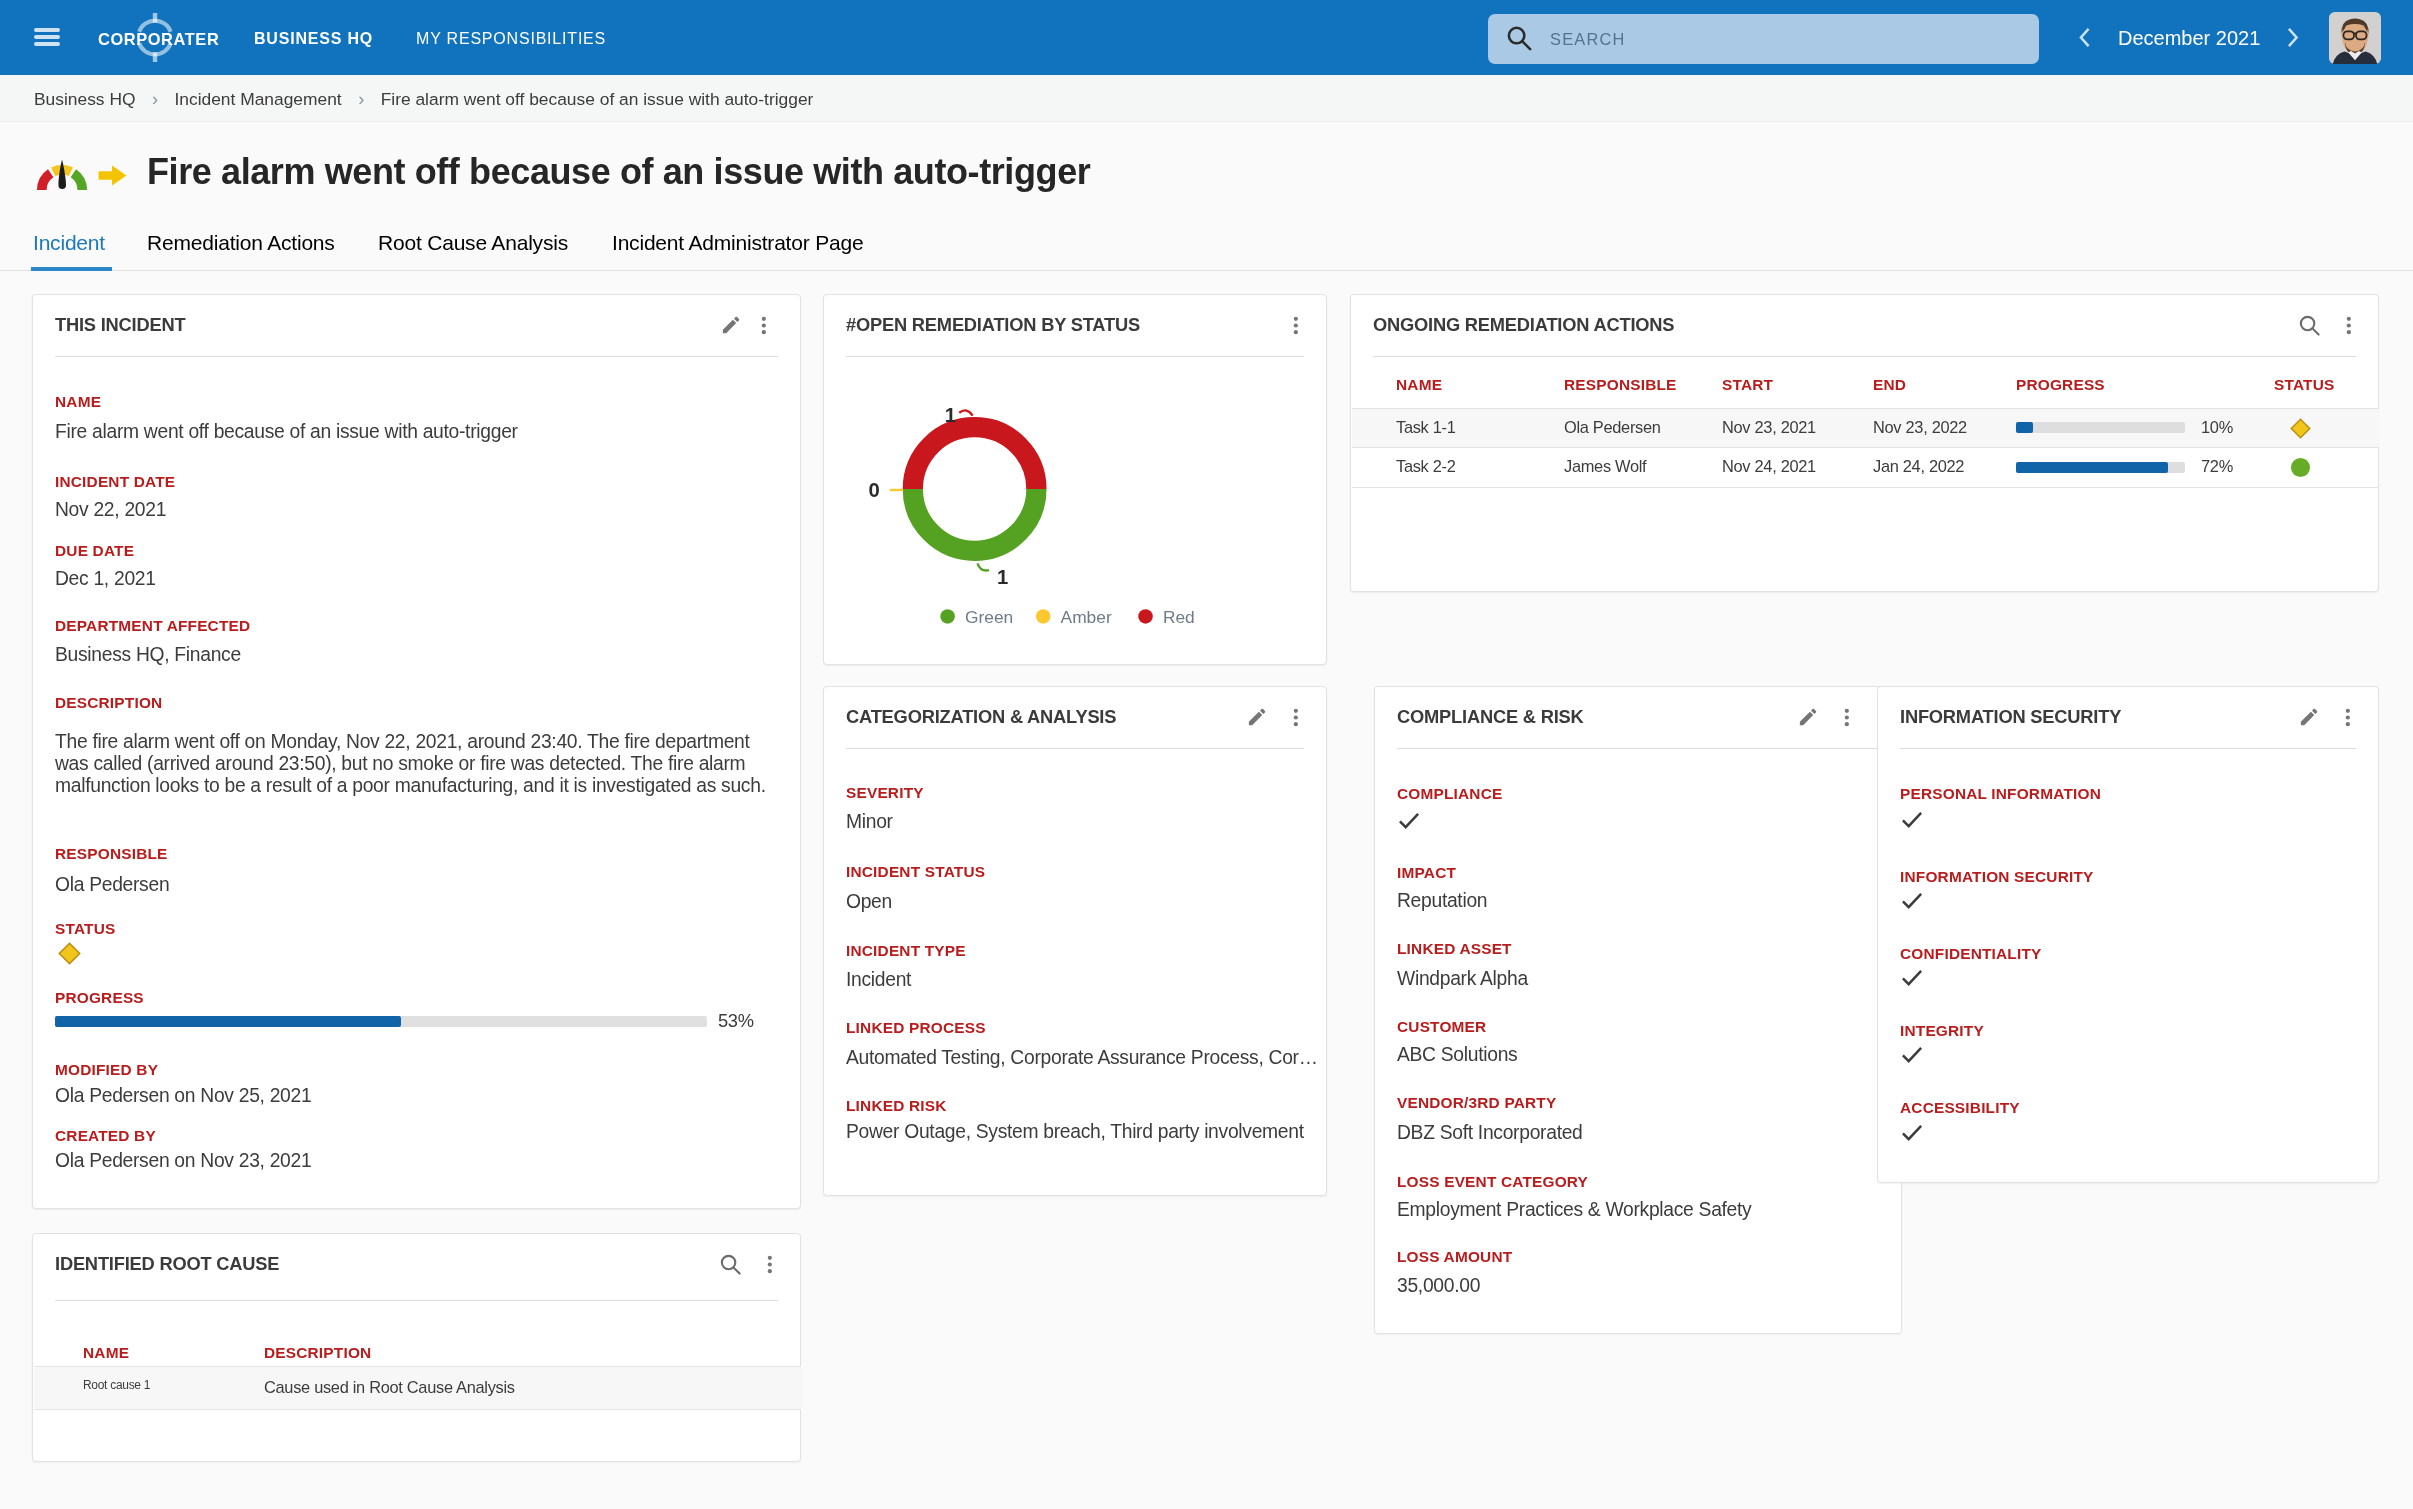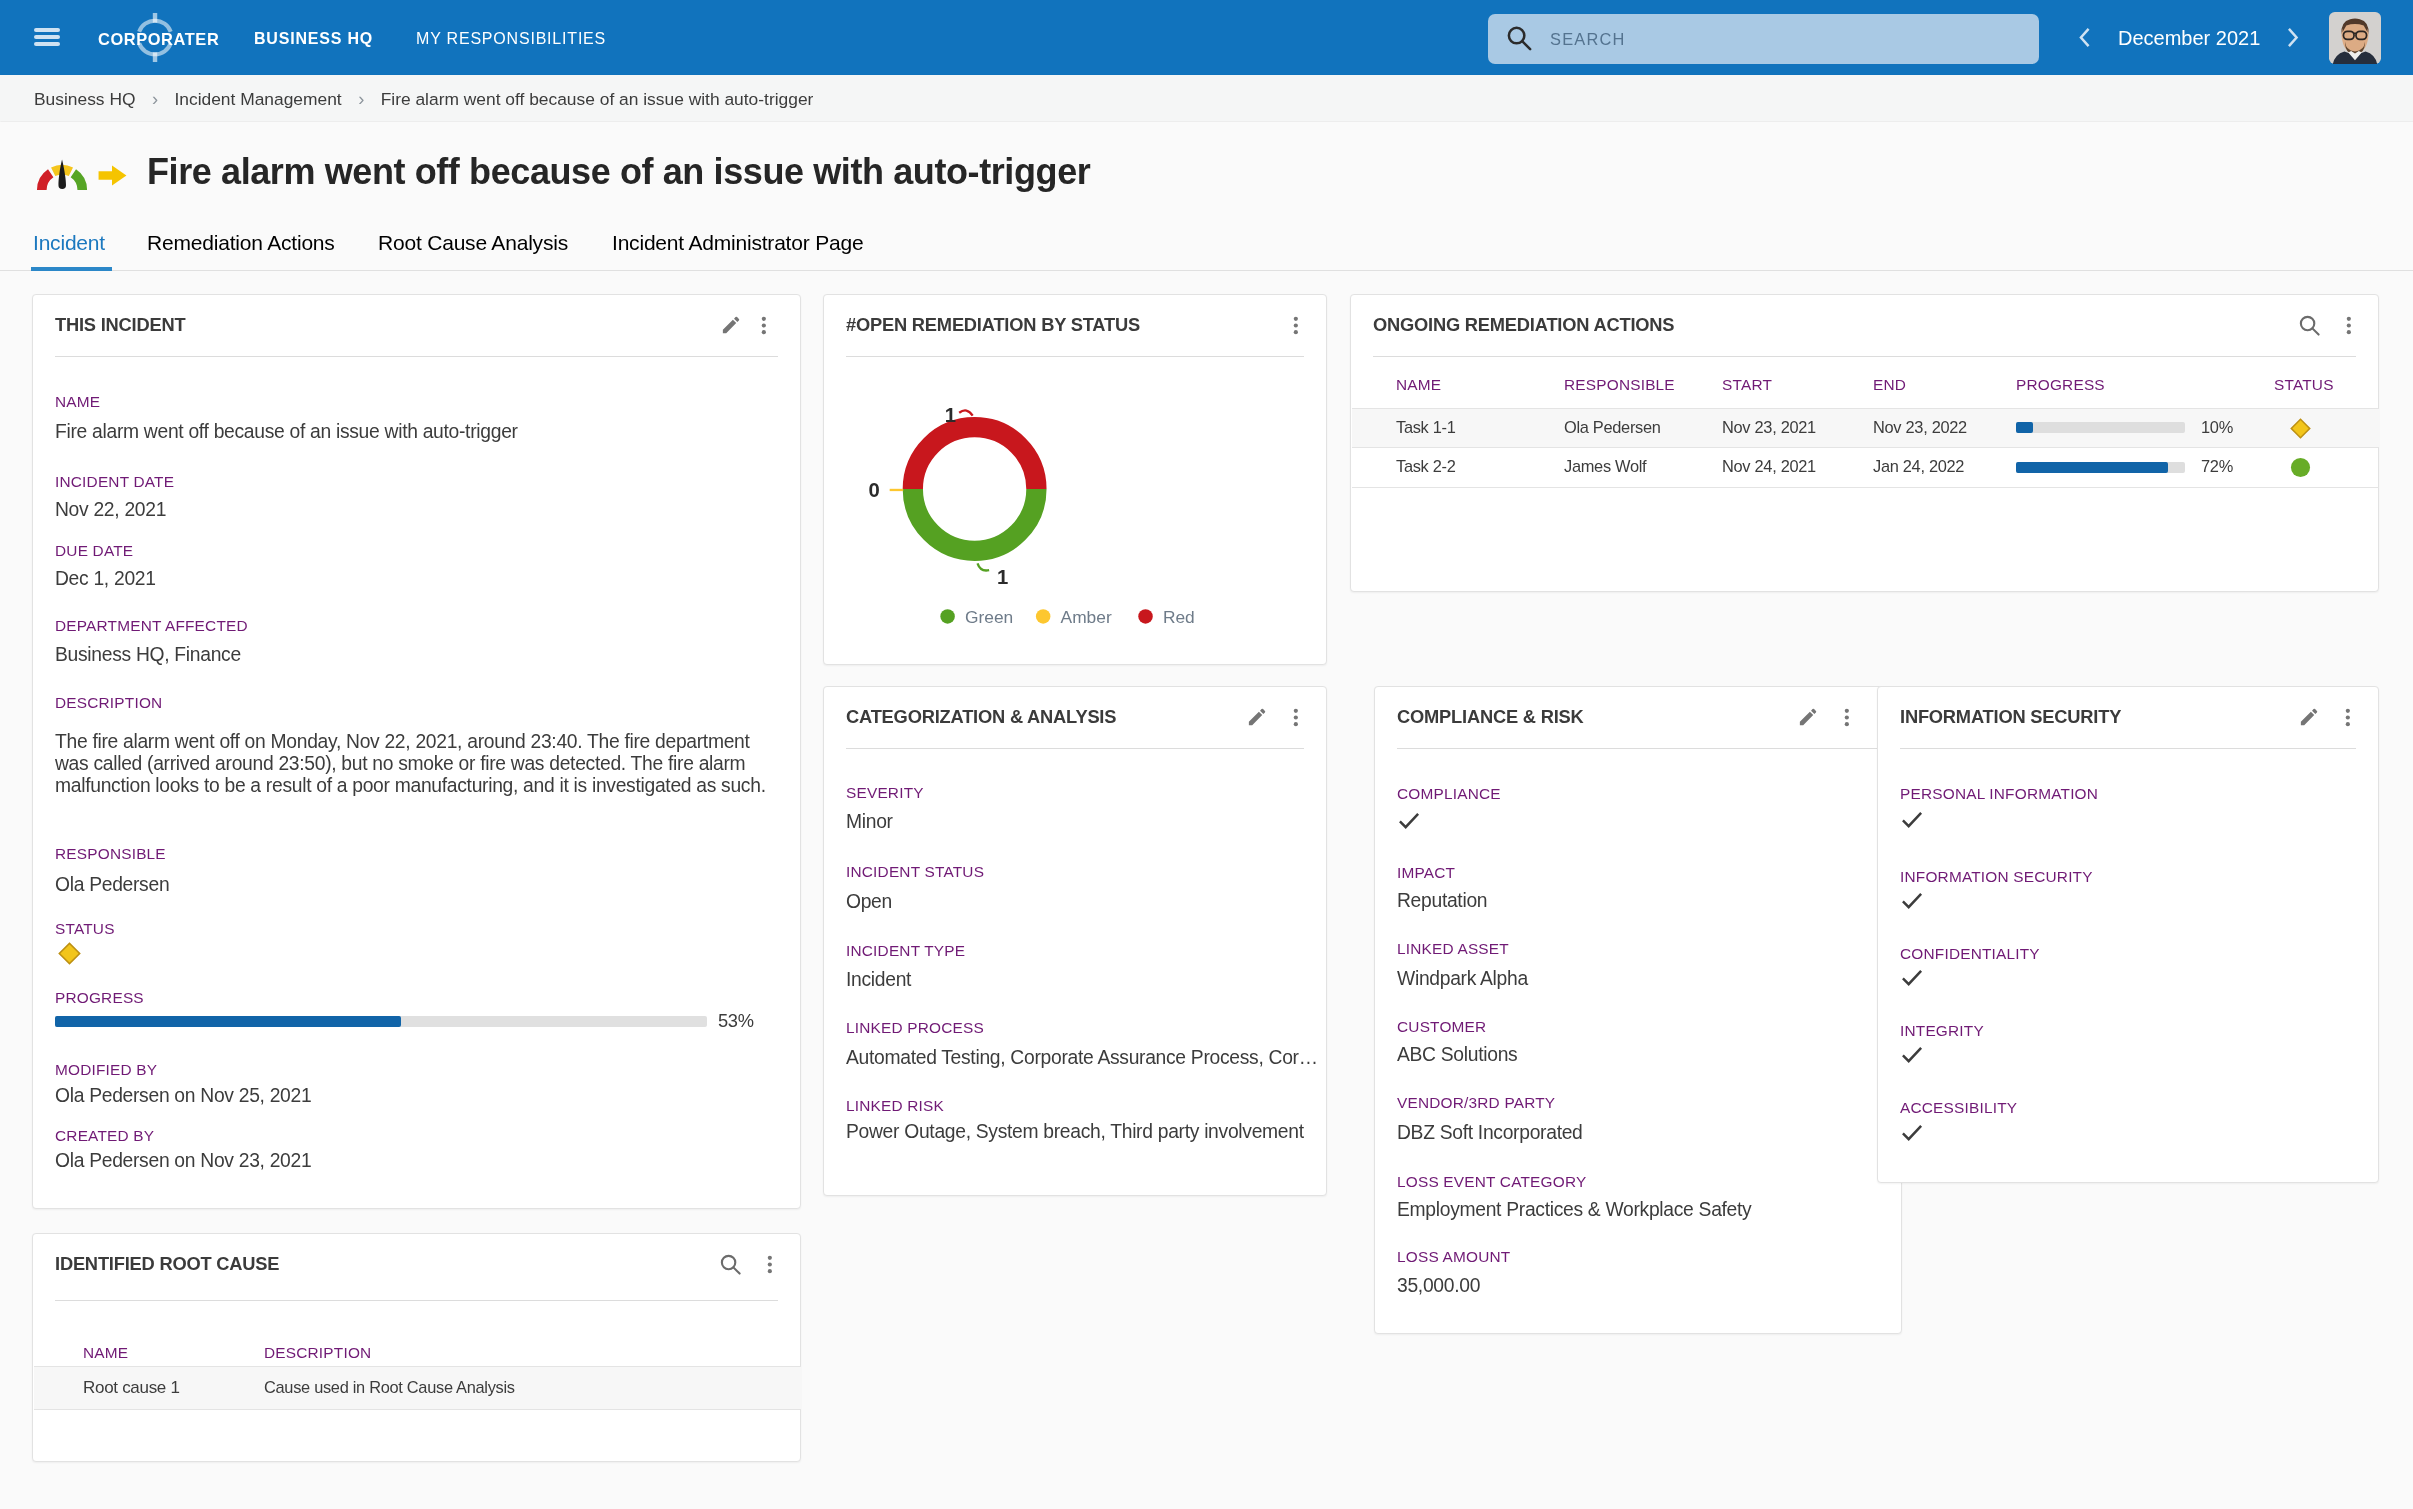--- a/index.html
+++ b/index.html
@@ -31,21 +31,21 @@
 #pagetitle { position:absolute; left:147px; top:29px; font-size:36px; font-weight:bold; color:#262626; letter-spacing:-0.4px; white-space:nowrap; }
 #tabs { position:absolute; left:0px; top:106px; width:2414px; height:43px; border-bottom:1px solid #e0e0e0; }
 .tab { position:absolute; top:2.9px; font-size:21px; color:#000000; letter-spacing:-0.2px; }
 .tab.active { color:#1b78bf; }
 #tabul { position:absolute; left:31px; top:39px; width:81px; height:3.9px; background:#2b87c8; }
 
 
 .card { position:absolute; background:#fff; border:1px solid #e2e2e2; border-radius:3.9px; box-shadow:0 1px 1.9px rgba(0,0,0,0.05); }
 .ct { position:absolute; left:22px; font-size:18.3px; font-weight:bold; color:#3b3b3b; letter-spacing:-0.2px; }
 .cdiv { position:absolute; left:22px; right:22px; height:1px; background:#dcdcdc; }
-.lbl { position:absolute; font-size:15.4px; font-weight:normal; color:#701a75; letter-spacing:0.2px; white-space:nowrap; }
+.lbl { position:absolute; font-size:15.4px; font-weight:bold; color:#b91c1c; letter-spacing:0.2px; white-space:nowrap; }
 .val { position:absolute; font-size:19.3px; color:#3c3c3c; letter-spacing:-0.3px; white-space:nowrap; }
 .icons { position:absolute; }
 </style>
 </head>
 <body>
 
 <div id="topbar">
   <div id="burger">
       <div></div>
       <div></div>
@@ -322,16 +322,16 @@
     </svg>
   <svg class="icons" style="left:731px;top:20px" width="17.4" height="21" viewBox="0 0 18 22">
       <circle cx="6" cy="4" r="2.2" fill="#757575"></circle>
       <circle cx="6" cy="11" r="2.2" fill="#757575"></circle>
       <circle cx="6" cy="18" r="2.2" fill="#757575"></circle>
     </svg>
   <div class="cdiv" style="top:66px"></div>
   <div class="lbl" style="left:50px;top:110px">NAME</div>
   <div class="lbl" style="left:231px;top:110px">DESCRIPTION</div>
   <div style="position:absolute;left:1px;top:132px;width:767px;height:44px;background:#f7f7f7;border-top:1px solid #e4e4e4;border-bottom:1px solid #e4e4e4"></div>
-  <div class="val" style="left:50px;top:144px;font-size:17px">Root cause 1</div>
+  <div class="val" style="left:50px;top:144px;font-size:12px">Root cause 1</div>
   <div class="val" style="left:231px;top:144px;font-size:16.4px">Cause used in Root Cause Analysis</div>
 </div>
 
 
 </body></html>

